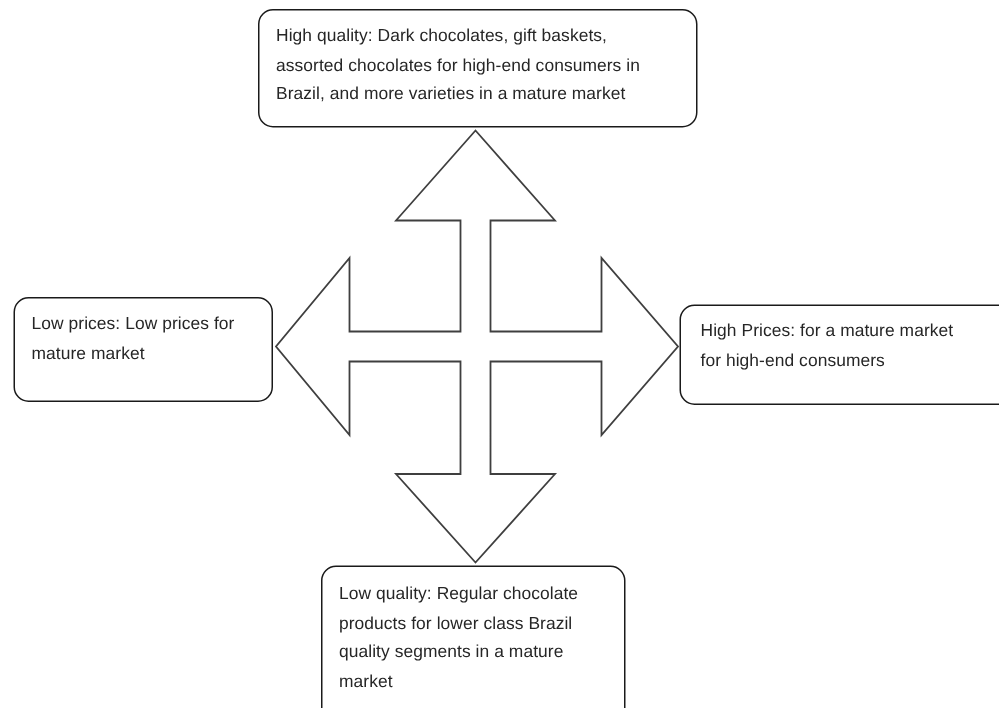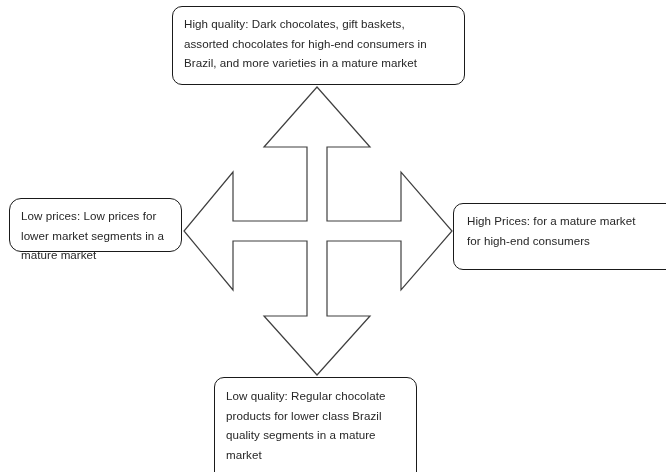--- a/index.html
+++ b/index.html
@@ -44,22 +44,21 @@
     left: 172px;
     top: 6px;
     width: 293px;
     height: 79px;
   }
   
   #node-low-prices {
     left: 9px;
     top: 198px;
     width: 173px;
-    height: 54px;
-    border-radius: 12px;
+    height: 70px;
   }
   
   #node-high-prices {
     left: 453px;
     top: 203px;
     width: 240px;
     height: 67px;
     padding-left: 13px;
   }
   
@@ -82,21 +81,20 @@
   </svg>
 
   <div class="node" id="node-high-quality">
     <p>High quality: Dark chocolates, gift baskets,</p>
     <p>assorted chocolates for high-end consumers in</p>
     <p>Brazil, and more varieties in a mature market</p>
   </div>
 
   <div class="node" id="node-low-prices">
     <p>Low prices: Low prices for</p>
-    <p>lower market segments in a</p>
     <p>mature market</p>
   </div>
 
   <div class="node" id="node-high-prices">
     <p>High Prices: for a mature market</p>
     <p>for high-end consumers</p>
   </div>
 
   <div class="node" id="node-low-quality">
     <p>Low quality: Regular chocolate</p>

